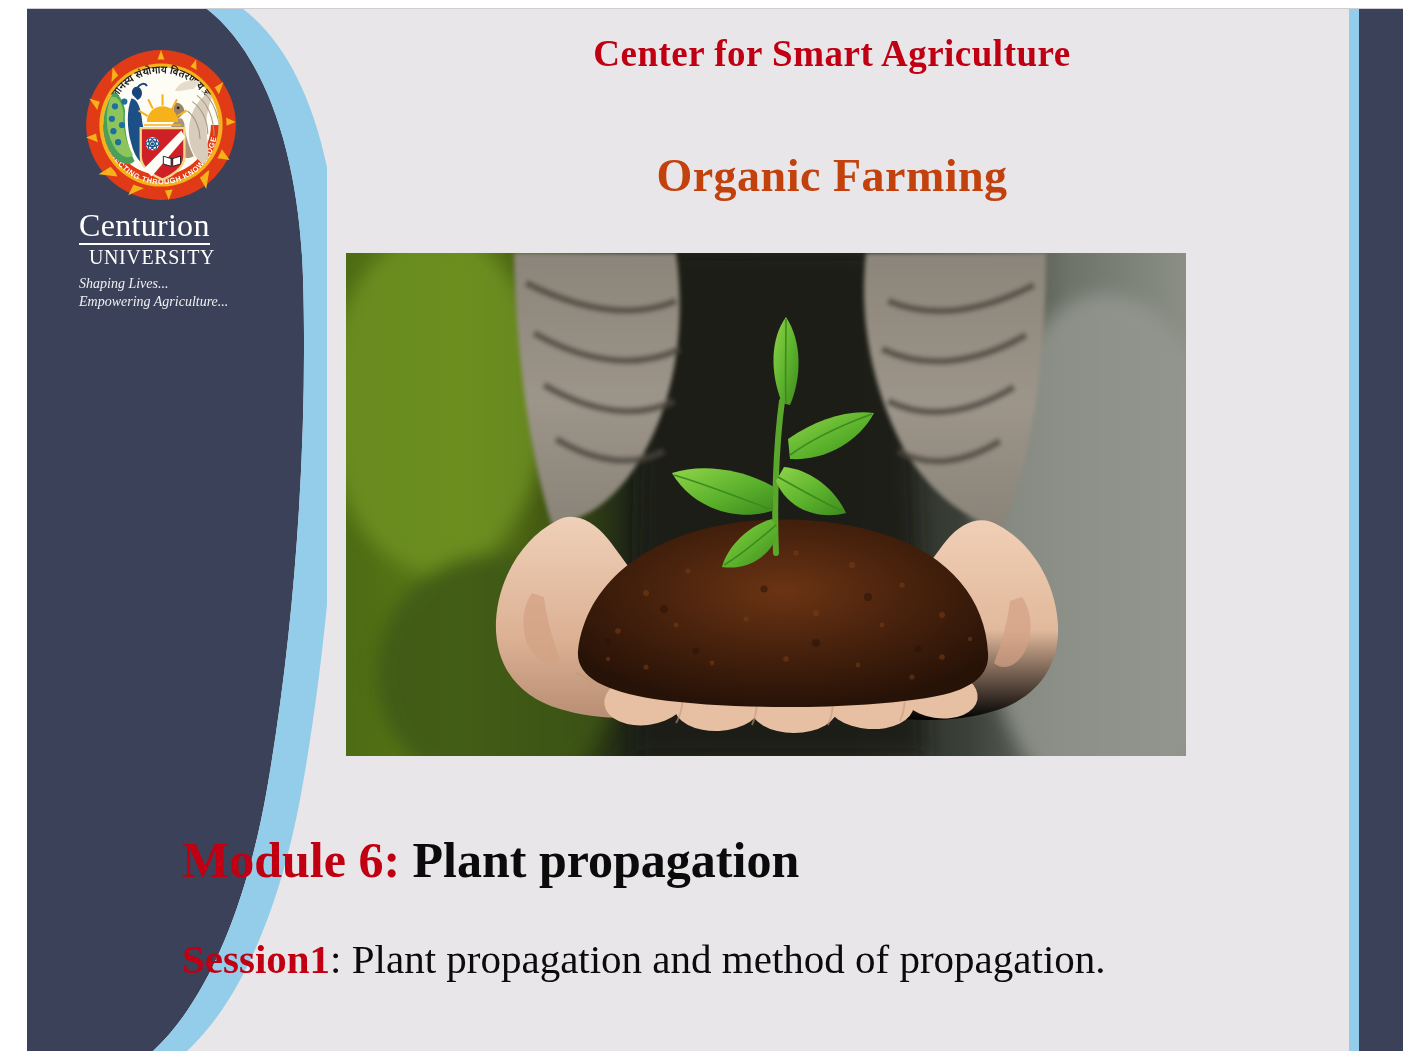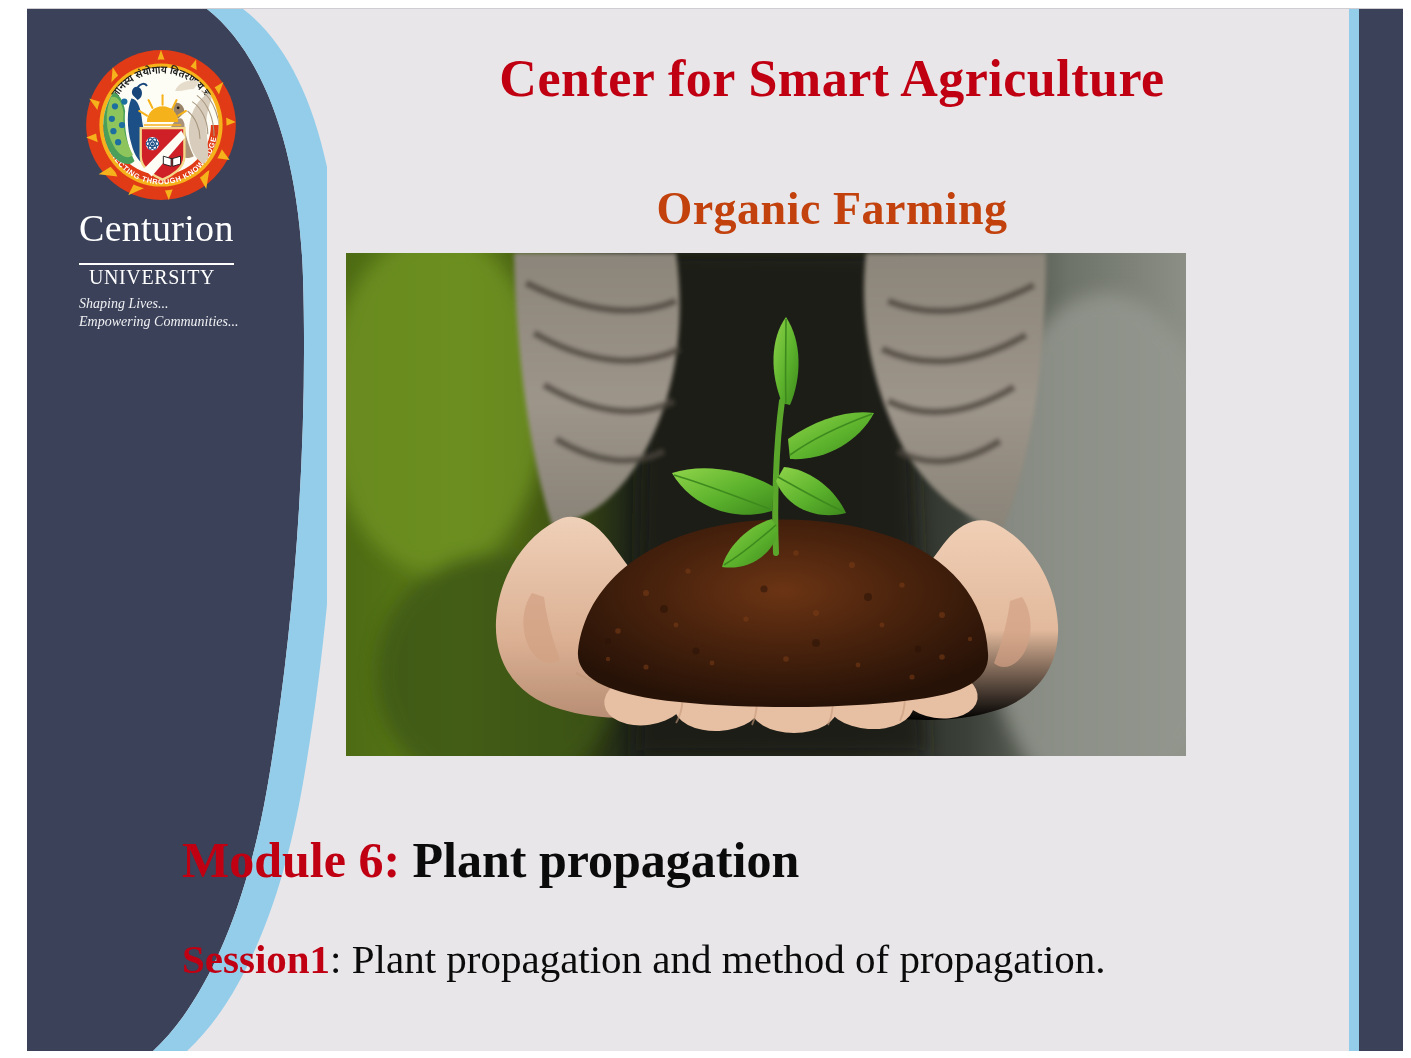--- a/index.html
+++ b/index.html
@@ -60,25 +60,25 @@
   .heading-block {
     position: absolute;
     left: 300px;
     top: 24px;
     width: 1010px;
     text-align: center;
   }
   .title-main {
     font-family: "Liberation Serif", serif;
     font-weight: bold;
-    font-size: 52px;
+    font-size: 37px;
     color: #c00012;
     letter-spacing: 0.5px;
     line-height: 1.15;
-    margin: 16px;
+    margin: 0;
   }
   .title-sub {
     font-family: "Liberation Serif", serif;
     font-weight: bold;
     font-size: 46px;
     color: #c2410c;
     letter-spacing: 0.5px;
     line-height: 1.15;
     margin: 74px 0 0 0;
   }
@@ -132,26 +132,26 @@
   }
   .emblem { display: block; margin: 0 auto; }
   .wordmark {
     margin-top: 6px;
     color: #ffffff;
     text-align: left;
     padding-left: 26px;
   }
   .wm-centurion {
     font-family: "Liberation Serif", serif;
-    font-size: 38px;
+    font-size: 32px;
     line-height: 1.02;
     letter-spacing: 0.3px;
     border-bottom: 2px solid #ffffff;
     display: inline-block;
-    padding-bottom: 15px;
+    padding-bottom: 1px;
   }
   .wm-university {
     font-family: "Liberation Serif", serif;
     font-size: 20px;
     line-height: 1.05;
     letter-spacing: 0.6px;
     display: block;
     margin-top: 2px;
     margin-left: 10px;
   }
@@ -301,21 +301,21 @@
             <line x1="-1" y1="-3" x2="1" y2="-3" stroke="#1d1d1d" stroke-width="1.2"></line>
           </g>
         </g>
       </g>
     </svg>
 
     <div class="wordmark">
       <span class="wm-centurion">Centurion</span>
       <span class="wm-university">UNIVERSITY</span>
       <span class="wm-tag1">Shaping Lives...</span>
-      <span class="wm-tag2">Empowering Communities...</span>
+      <span class="wm-tag2">Empowering Agriculture...</span>
     </div>
   </div>
 
   <div class="heading-block">
     <div class="title-main">Center for Smart Agriculture</div>
     <div class="title-sub">Organic Farming</div>
   </div>
 
   <div class="photo-frame">
     <svg width="840" height="503" viewBox="0 0 840 503" xmlns="http://www.w3.org/2000/svg">

